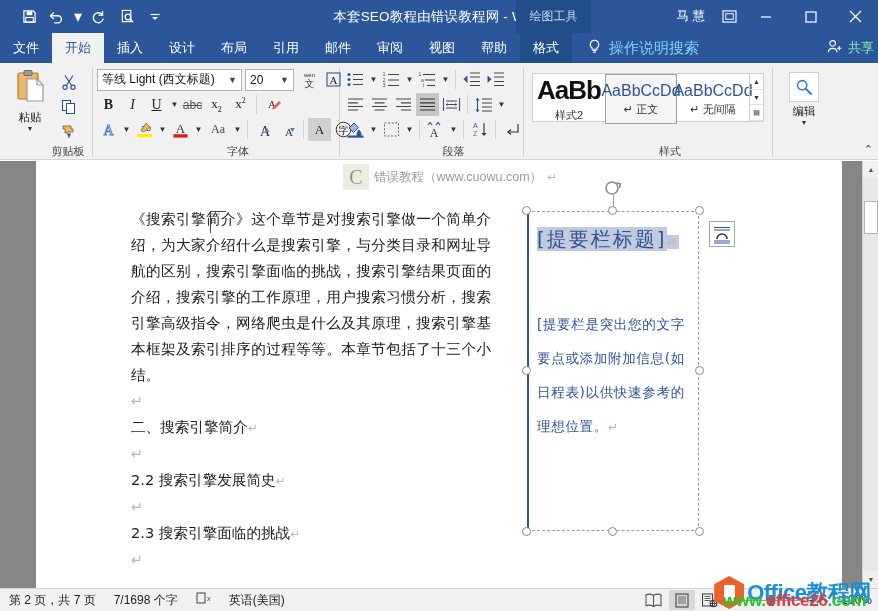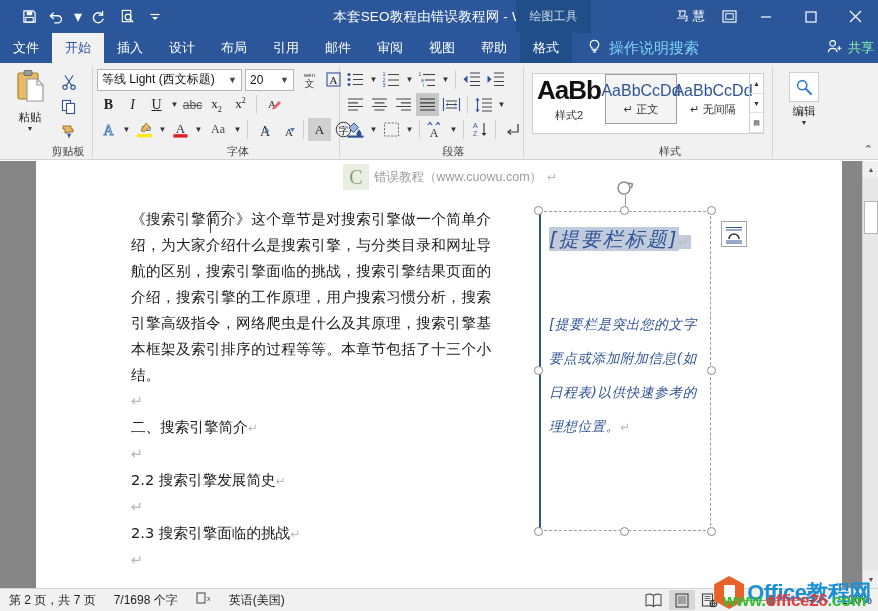--- a/index.html
+++ b/index.html
@@ -84,21 +84,21 @@
     font-size:13px; color:#222; cursor:pointer; position:relative;
   }
   .caret { width:11px; height:23px; display:flex; align-items:center; justify-content:center;
            font-size:8px; color:#333; cursor:pointer; }
   .vsep { width:1px; height:19px; background:#d0d0d0; margin:0 3px; }
 
   
   .para-rows { display:flex; flex-direction:column; gap:2px; padding-top:2px; }
 
   
-  .gallery { display:flex; border:1px solid #cfcfcf; background:#fff; height:61px; margin-top:2px; }
+  .gallery { display:flex; border:1px solid #cfcfcf; background:#fff; height:49px; margin-top:2px; }
   .style-item {
     width:72px; height:50px; display:flex; flex-direction:column; align-items:center;
     justify-content:center; cursor:pointer; border:1px solid transparent;
   }
   .style-item.sel { border:1px solid #a0a0a0; background:#f4f4f4; }
   .style-prev { font-size:16px; color:#2f5496; white-space:nowrap; overflow:hidden; }
   .style-prev.big { font-size:26px; color:#111; font-weight:bold; letter-spacing:-1px; }
   .style-name { font-size:11px; color:#333; margin-top:2px; white-space:nowrap; }
   .gal-scroll { display:flex; flex-direction:column; width:14px; border-left:1px solid #cfcfcf; }
   .gal-scroll div {
@@ -129,21 +129,21 @@
   .doc-p {
     font-size:14.6px; line-height:26px; color:#1a1a1a; text-align:justify;
     text-align-last:left; font-family:"DejaVu Sans", sans-serif;
   }
   .doc-line { font-size:14.6px; line-height:26px; color:#1a1a1a; font-family:"DejaVu Sans", sans-serif; }
   .doc-line.blank { color:#b9b9b9; }
   .caret-left { position:absolute; left:79px; top:5px; width:16px; height:1px; background:#444; }
   .caret-left2 { position:absolute; left:79px; top:5px; width:1px; height:22px; background:#444; }
 
   
-  .tbox { position:absolute; left:503px; top:50px; width:172px; height:320px;font-style:italic; }
+  .tbox { position:absolute; left:491px; top:50px; width:172px; height:320px; }
   .tbox-border { position:absolute; inset:0; border:1px dashed #9c9c9c; }
   .tbox-left { position:absolute; left:0; top:0; bottom:0; width:2px; background:#2f5496; }
   .handle {
     position:absolute; width:9px; height:9px; border-radius:50%;
     background:#fff; border:1.4px solid #8b8b8b; cursor:pointer;
   }
   .rot-handle {
     position:absolute; left:50%; top:-32px; margin-left:-9px; width:18px; height:18px; cursor:pointer;
   }
   .rot-stem { position:absolute; left:50%; top:-16px; width:1px; height:16px; background:#9c9c9c; }

